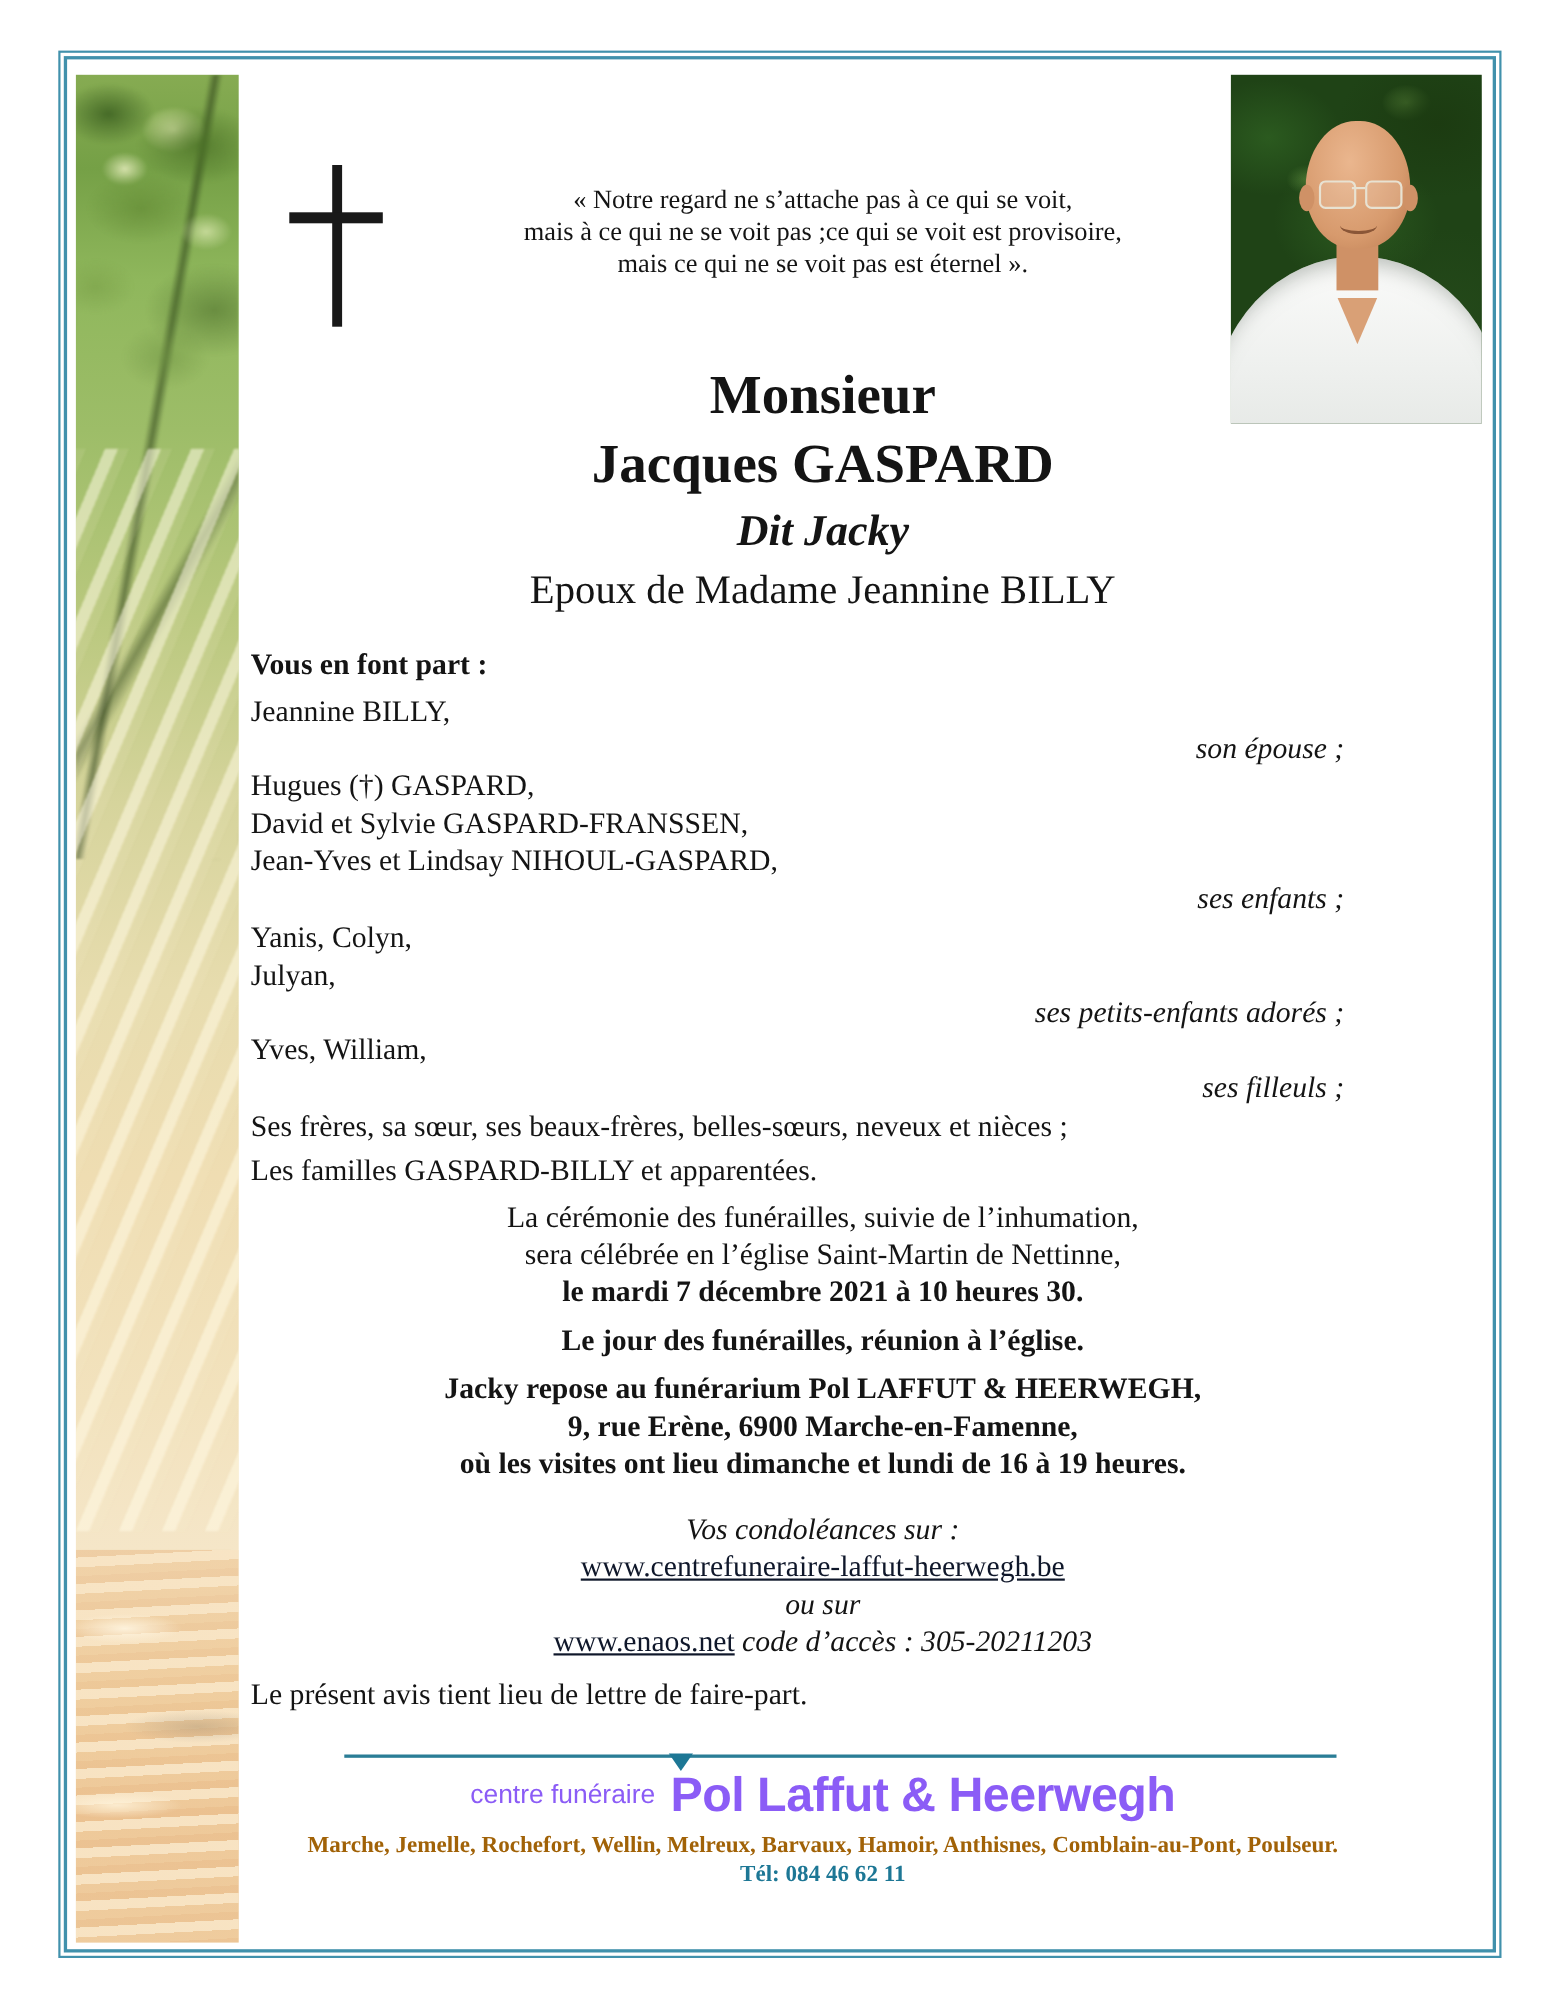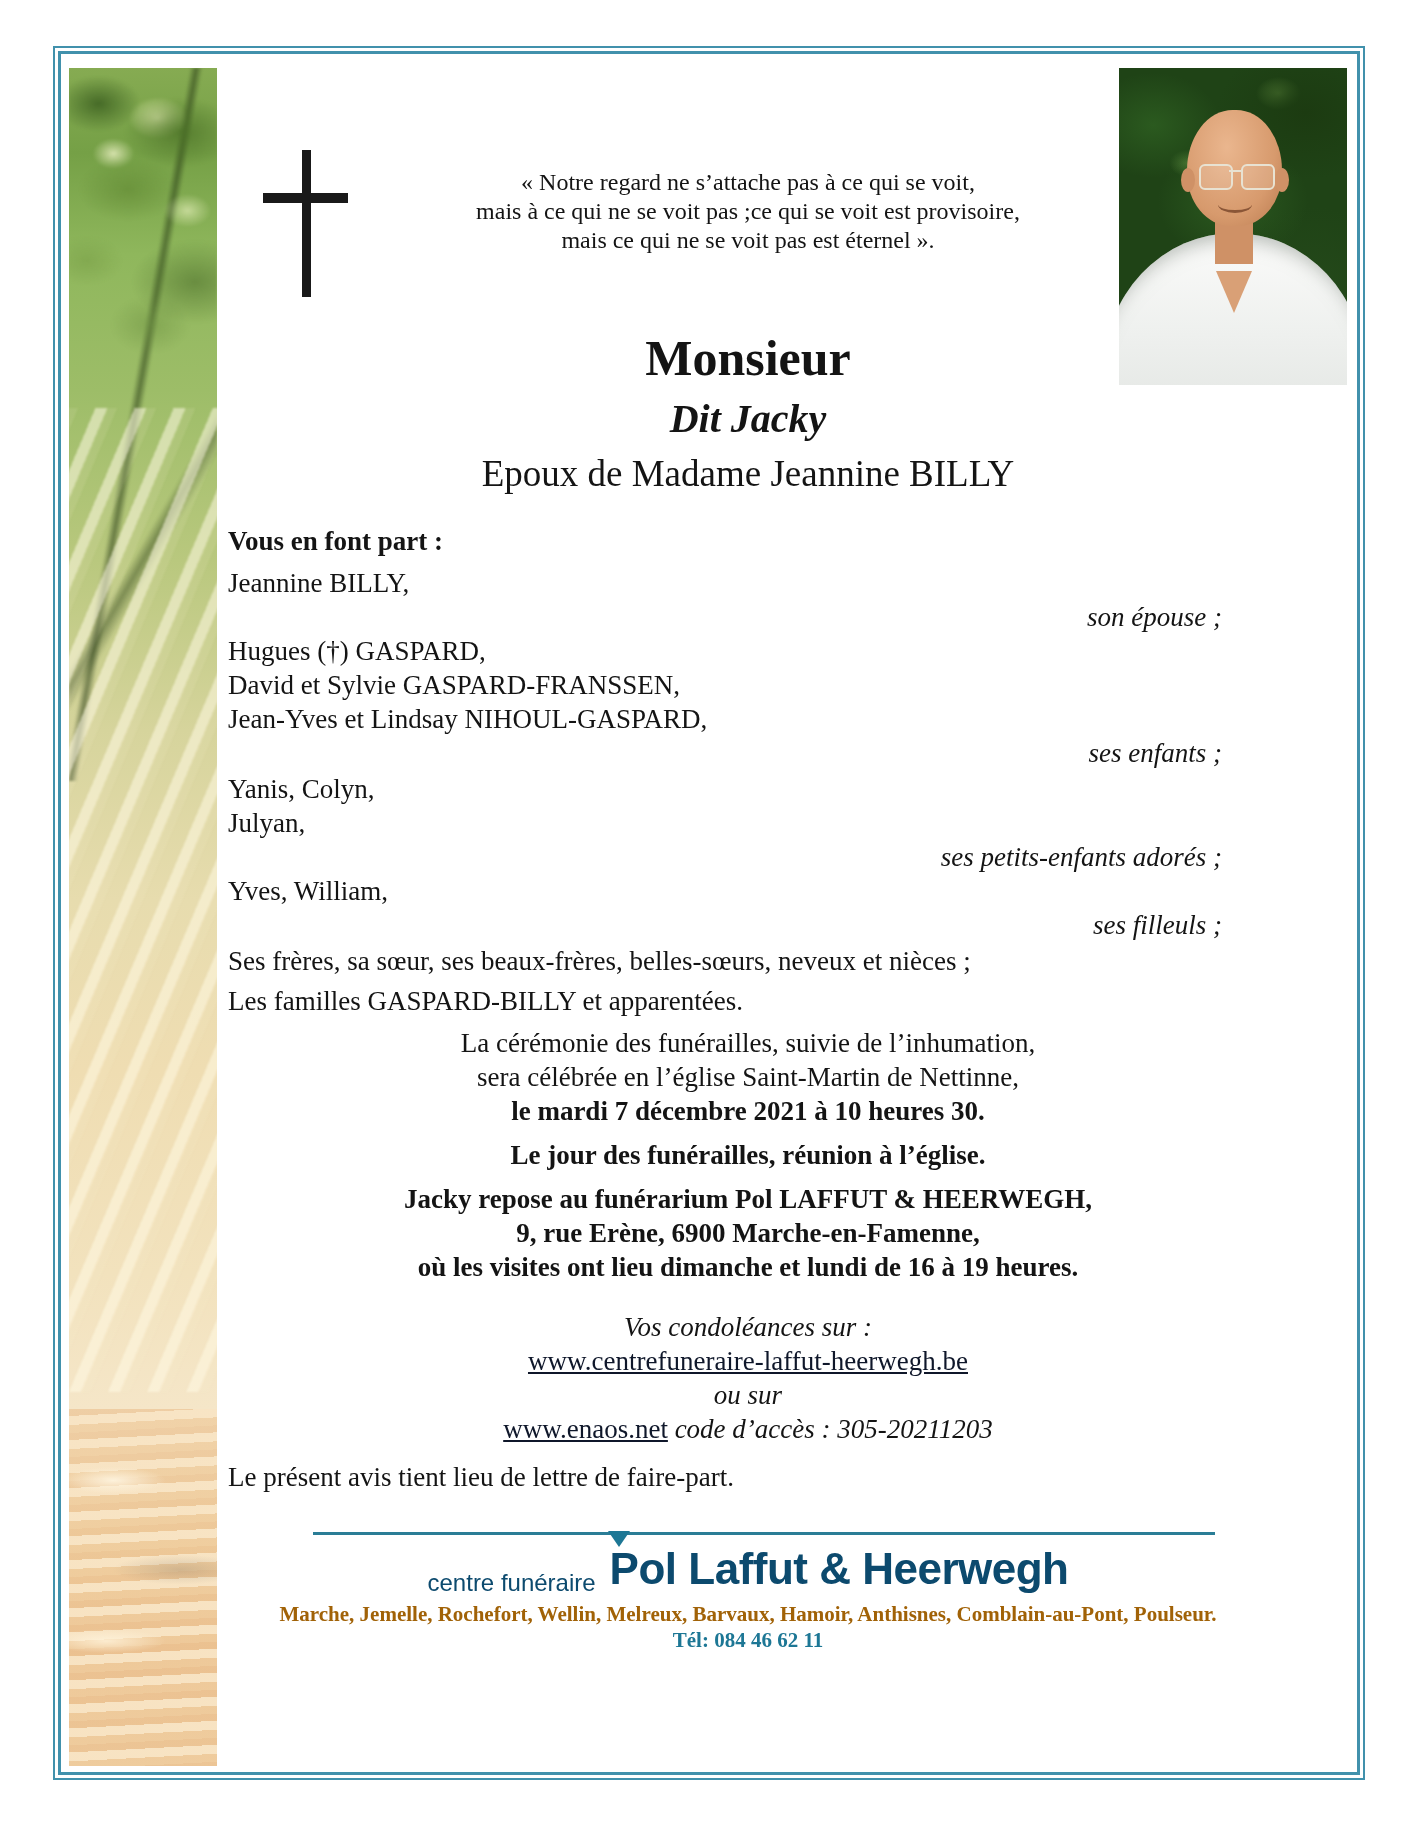--- a/index.html
+++ b/index.html
@@ -83,22 +83,22 @@
   .body-line{font-size:27px;line-height:34px;}
   .birth{margin-top:6px;text-align:center;}
   .intro{margin-top:24px;font-weight:bold;}
   .mt2{margin-top:2px;} .mt6{margin-top:6px;} .mt8{margin-top:8px;}
   .mt10{margin-top:10px;} .mt14{margin-top:14px;} .mt26{margin-top:26px;}
   .bold{font-weight:bold;}
   .italic{font-style:italic;}
   .link{color:#0f172a;text-decoration:underline;cursor:pointer;}
   
   .rule{margin:38px 0 0 85px;width:902px;height:3px;background:#2a7d96;}
-  .brand{margin-top:6px;display:flex;justify-content:center;align-items:flex-end;gap:14px;
-         color:#0c4a6e;font-family:"Liberation Sans","DejaVu Sans",sans-serif;}
+  .brand{margin-top:6px;display:flex;justify-content:center;align-items:center;gap:14px;
+         color:#8b5cf6;font-family:"Liberation Sans","DejaVu Sans",sans-serif;}
   .brand-small{font-size:24px;}
   .brand-large{font-size:44px;font-weight:bold;letter-spacing:-0.5px;position:relative;line-height:56px;}
   .tri{position:absolute;left:-2px;top:-10px;width:0;height:0;
        border-left:11px solid transparent;border-right:11px solid transparent;
        border-top:16px solid #1d7795;}
   .towns{margin-top:4px;font-size:21px;font-weight:bold;color:#a16207;text-align:center;line-height:26px;}
   .tel{font-size:21px;font-weight:bold;color:#1d7795;text-align:center;line-height:26px;}
 </style>
 </head>
 <body>
@@ -134,20 +134,21 @@
   <div class="col">
 
     <div class="quote">
       <div>« Notre regard ne s’attache pas à ce qui se voit,</div>
       <div>mais à ce qui ne se voit pas ;ce qui se voit est provisoire,</div>
       <div>mais ce qui ne se voit pas est éternel ».</div>
     </div>
 
     <div class="titleblock">
       <div>Monsieur</div>
+      <div>Jacques GASPARD</div>
     </div>
     <div class="nickname">Dit Jacky</div>
     <div class="spouse">Epoux de Madame Jeannine BILLY</div>
 
     <div class="body-line intro">Vous en font part :</div>
 
     <div class="body-line mt8">Jeannine BILLY,</div>
     <div class="body-line rightal">son épouse ;</div>
 
     <div class="body-line">Hugues (†) GASPARD,</div>

